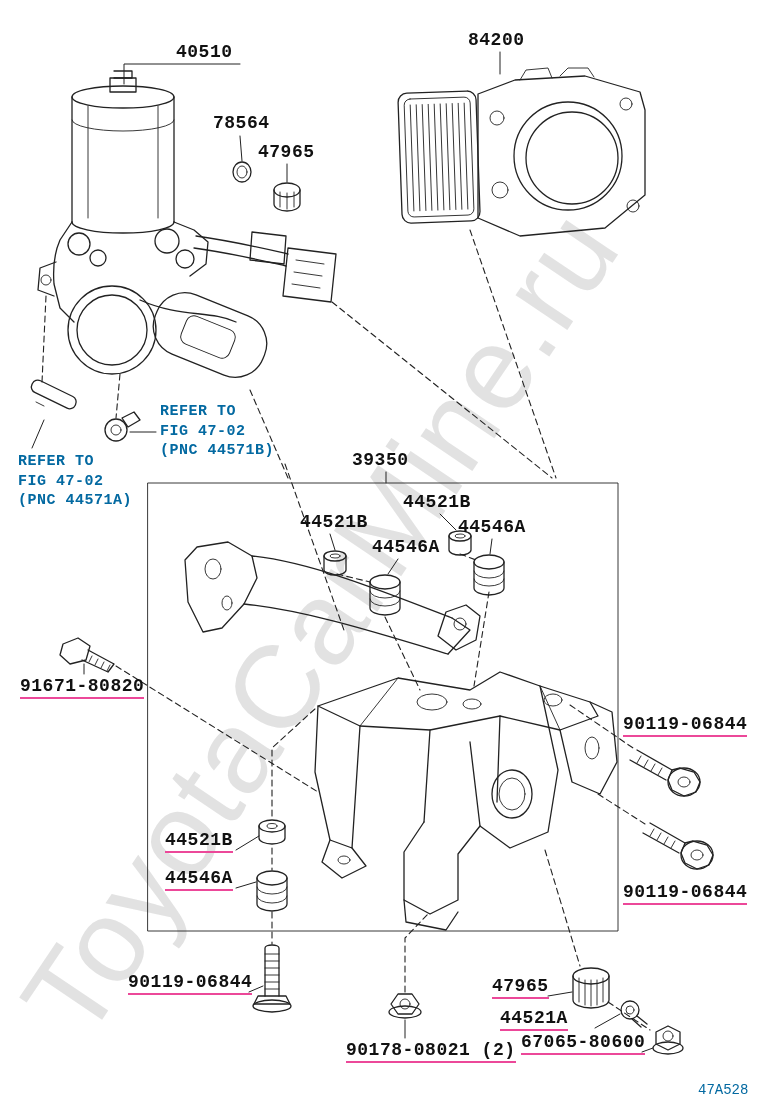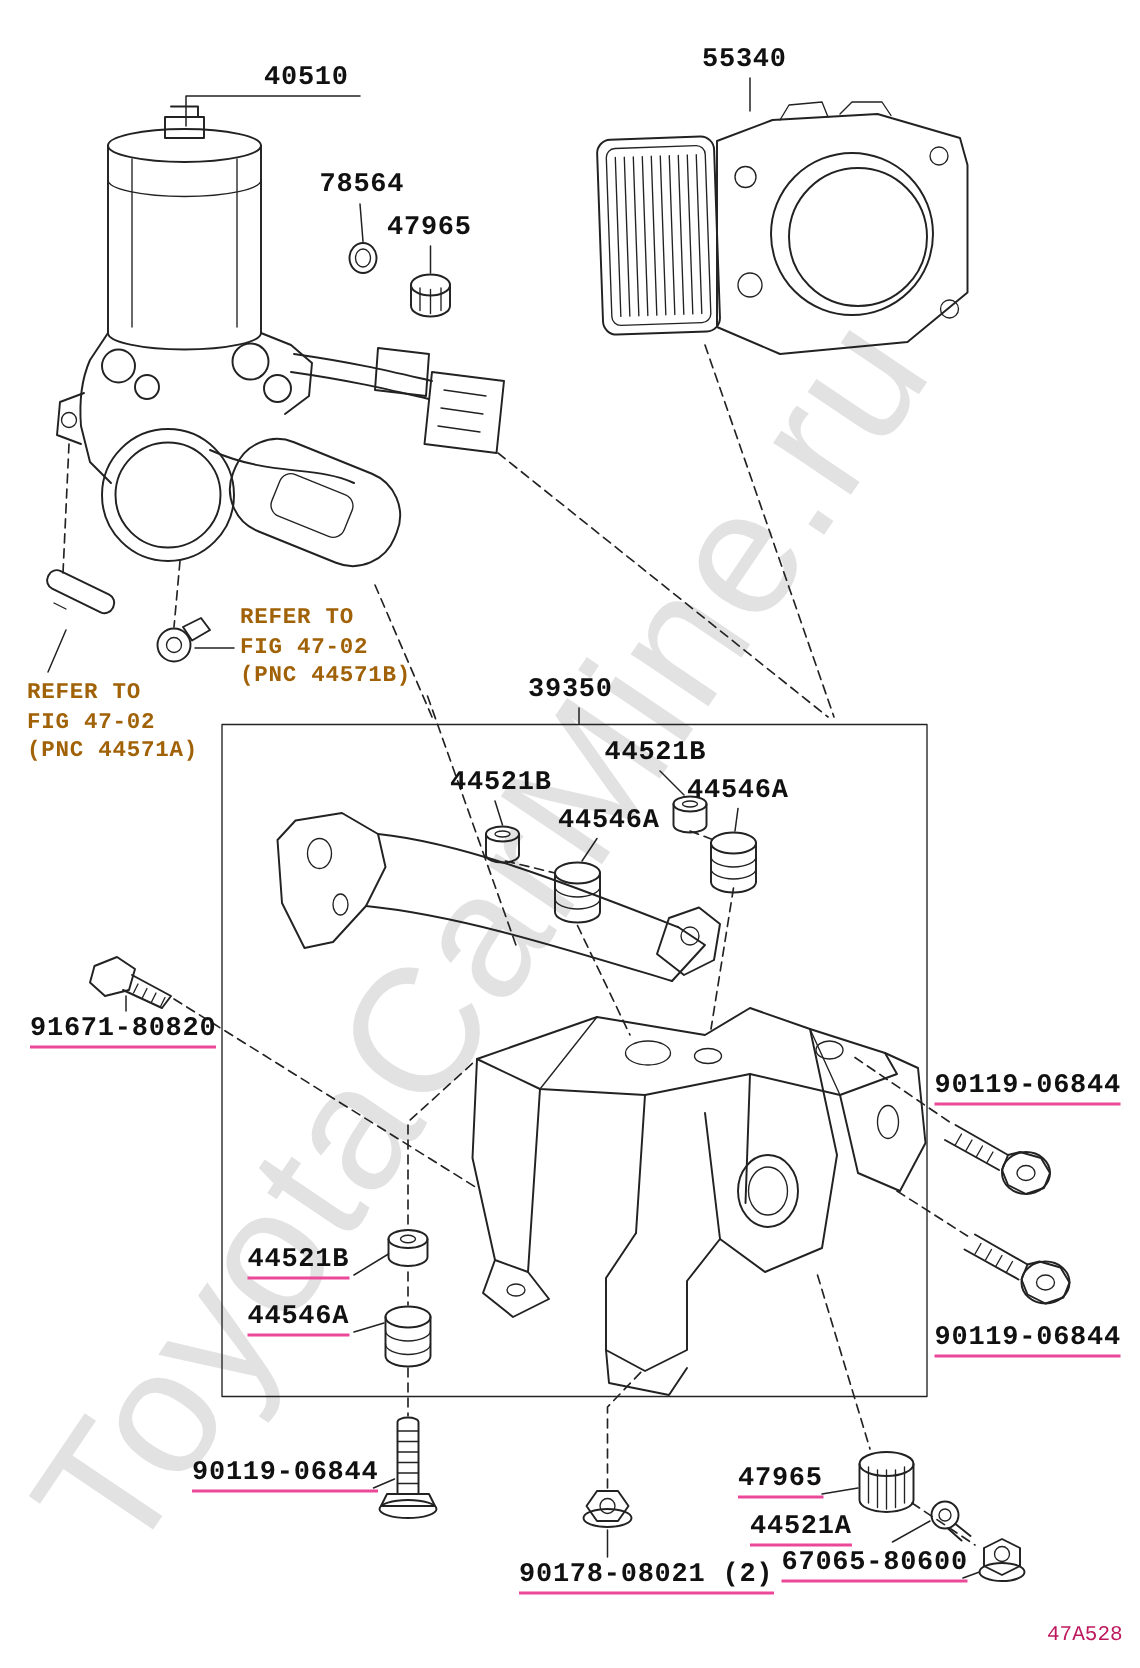--- a/index.html
+++ b/index.html
@@ -1,22 +1,22 @@
 <!DOCTYPE html>
 <html><head>
 <meta charset="utf-8">
 <style>
   *{margin:0;padding:0;box-sizing:border-box}
   body{background:#fff;font-family:"Liberation Mono",monospace}
   .page{position:relative;width:760px;height:1112px;background:#ffffff;overflow:hidden}
   svg.art{position:absolute;left:0;top:0}
   .lbl{position:absolute;font:bold 18px "Liberation Mono",monospace;color:#111;white-space:nowrap;letter-spacing:.5px}
   .lbl.ul{border-bottom:2px solid #ec4899;padding-bottom:1px}
-  .note{position:absolute;font:bold 15px "Liberation Mono",monospace;color:#a16207;white-space:pre-line;line-height:1.3;letter-spacing:.5px}
-  .code{position:absolute;font:14px "Liberation Mono",monospace;color:#be185d}
+  .note{position:absolute;font:bold 15px "Liberation Mono",monospace;color:#0369a1;white-space:pre-line;line-height:1.3;letter-spacing:.5px}
+  .code{position:absolute;font:14px "Liberation Mono",monospace;color:#0369a1}
 </style>
 </head>
 <body>
 
 <div class="page">
 
   <svg class="art" width="760" height="1112" viewBox="0 0 760 1112">
     <style>
       .ln{fill:none;stroke:#222;stroke-width:1.3;stroke-linejoin:round;stroke-linecap:round}
       .thin{stroke-width:.9}
@@ -226,21 +226,21 @@
       <path class="ldr ln" d="M236,888 L256,882"></path>
       <path class="ldr ln" d="M249,992 L263,986"></path>
       <path class="ldr ln" d="M548,996 L572,992"></path>
       <path class="ldr ln" d="M595,1028 L620,1014"></path>
       <path class="ldr ln" d="M642,1052 L653,1048"></path>
       <path class="ldr ln" d="M405,1038 L405,1020"></path>
     </g>
   </svg>
 
   <div class="lbl" style="left:176px;top:42px">40510</div>
-  <div class="lbl" style="left:468px;top:30px">55340</div>
+  <div class="lbl" style="left:468px;top:30px">84200</div>
   <div class="lbl" style="left:213px;top:113px">78564</div>
   <div class="lbl" style="left:258px;top:142px">47965</div>
   <div class="note" style="left:160px;top:402px">REFER TO
 FIG 47-02
 (PNC 44571B)</div>
   <div class="note" style="left:18px;top:452px">REFER TO
 FIG 47-02
 (PNC 44571A)</div>
   <div class="lbl" style="left:352px;top:450px">39350</div>
   <div class="lbl" style="left:403px;top:492px">44521B</div>

